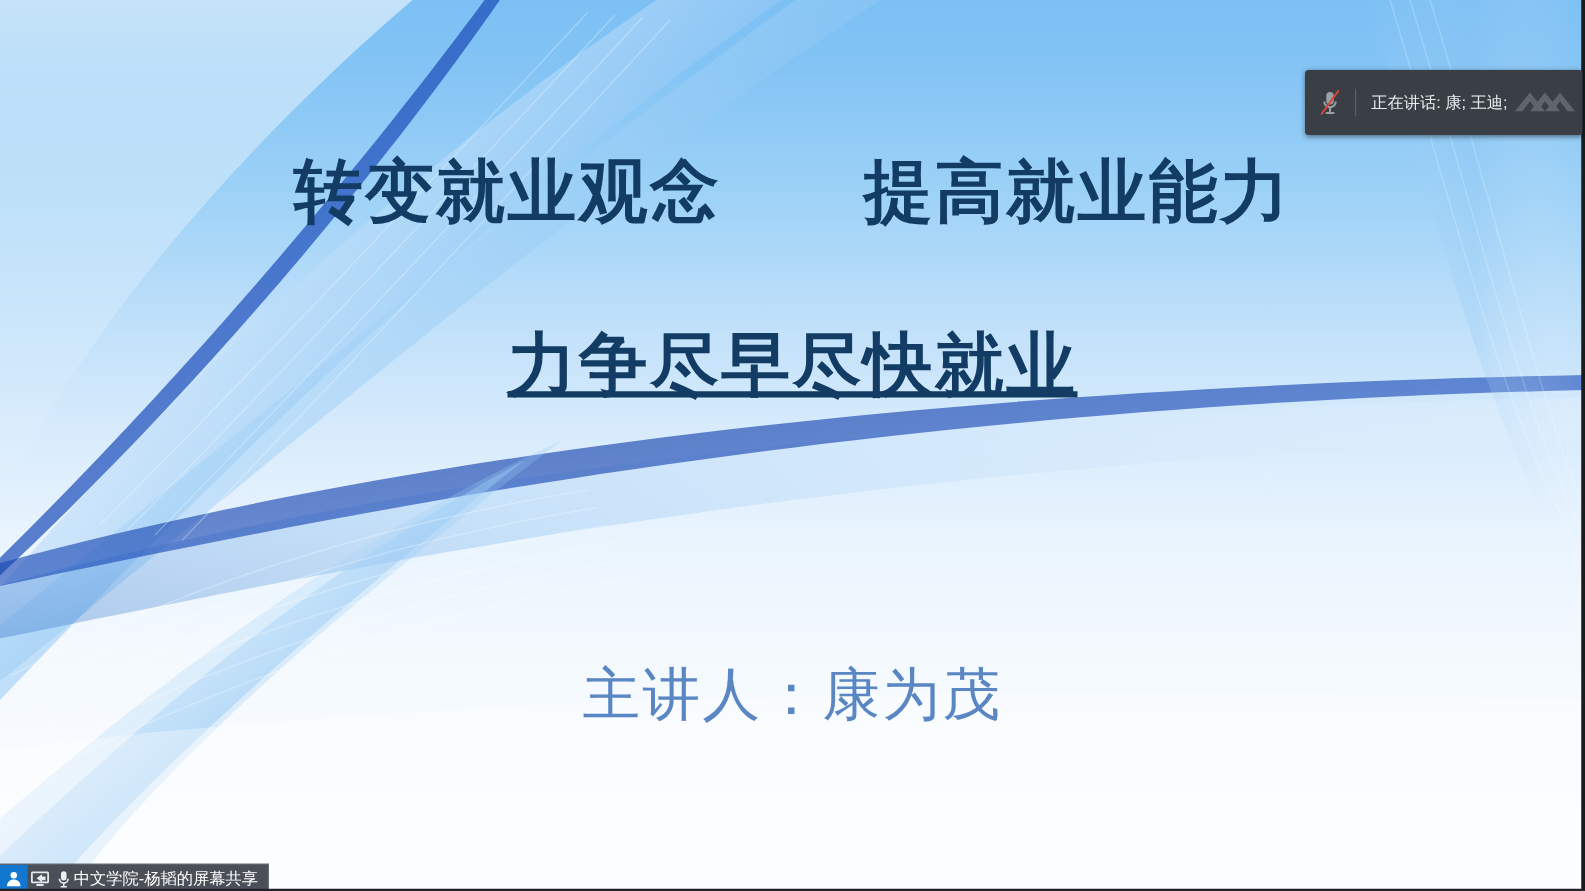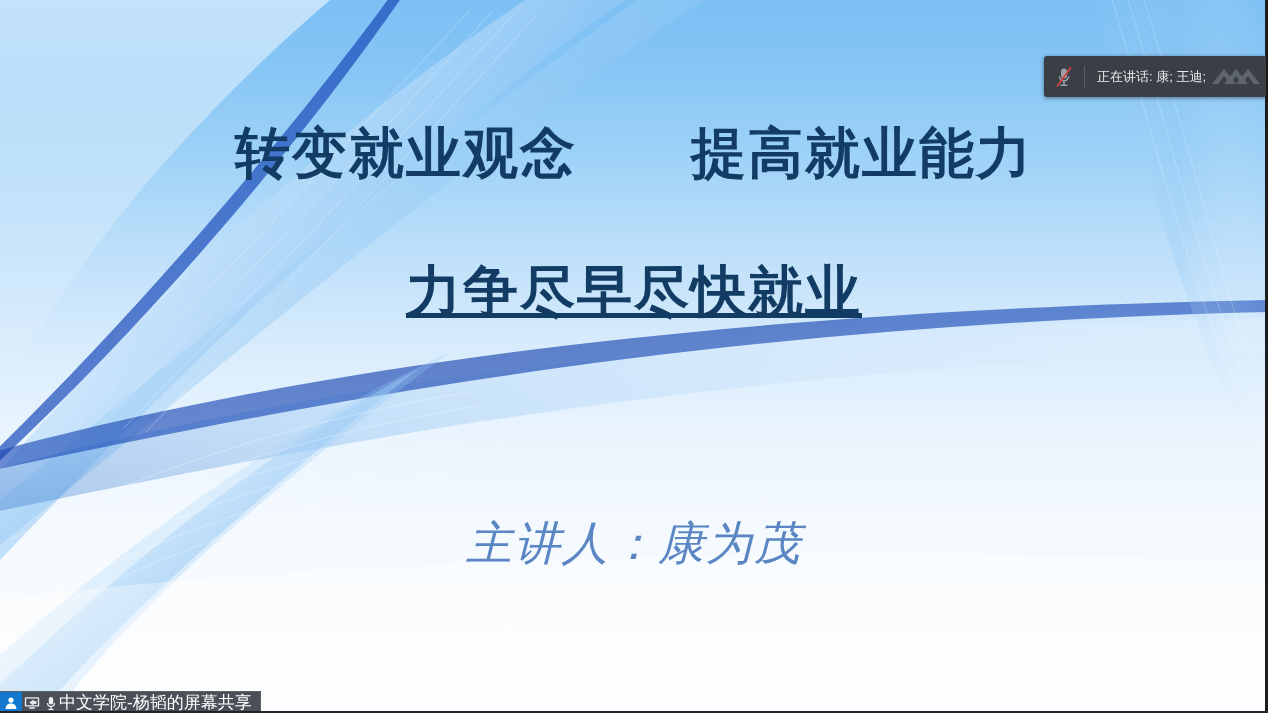--- a/index.html
+++ b/index.html
@@ -78,39 +78,38 @@
     line-height: 70px;
   }
   #title-line-2 {
     top: 256px;
     font-size: 55px;
     line-height: 70px;
     text-decoration: underline;
   }
   #presenter {
     position: absolute;
-    top: 512px;
+    top: 524px;
     width: 100%;
     text-align: center;
     font-family: "DejaVu Serif", "Liberation Serif", serif;
     font-size: 46px;
     line-height: 62px;
     color: #5b86c4;
     letter-spacing: 2px;
     white-space: pre;
-    font-style: italic;
   }
 
   
   #speaker-pill {
     position: absolute;
     left: 1044px;
     top: 56px;
     width: 222px;
-    height: 41px;
+    height: 52px;
     background: #3a3f46;
     border-radius: 3px;
     display: flex;
     align-items: center;
     box-shadow: 0 1px 4px rgba(0,0,0,0.45);
     overflow: hidden;
   }
   #speaker-pill .mic-slot {
     width: 40px;
     height: 38px;
@@ -167,21 +166,21 @@
   #share-bar .icon-slot {
     display: flex;
     align-items: center;
     justify-content: center;
     flex: 0 0 auto;
   }
   #share-bar .screen-icon-slot { width: 21px; height: 22px; }
   #share-bar .mic-icon-slot { width: 15px; height: 22px; }
   #share-bar .share-label {
     color: #ffffff;
-    font-size: 17px;
+    font-size: 13px;
     line-height: 22px;
     padding-right: 8px;
     padding-left: 1px;
     white-space: nowrap;
     flex: 0 0 auto;
   }
 </style>
 </head>
 <body>
 

